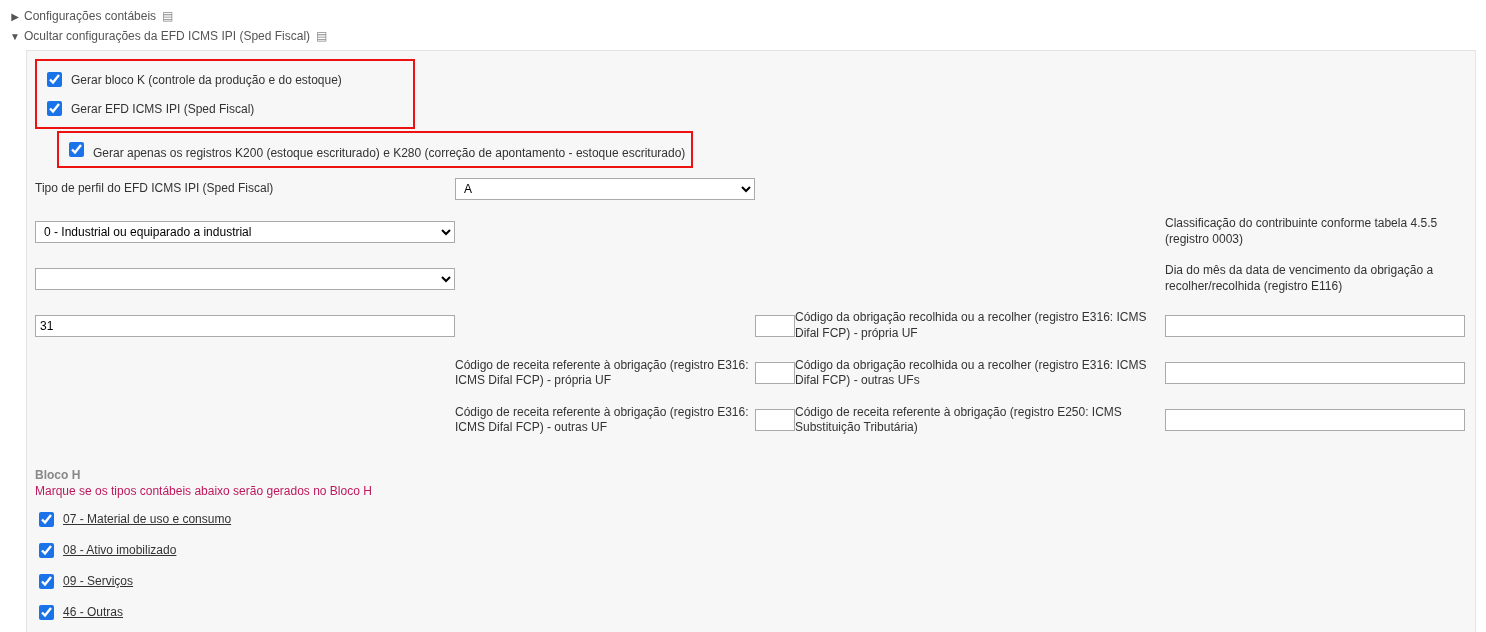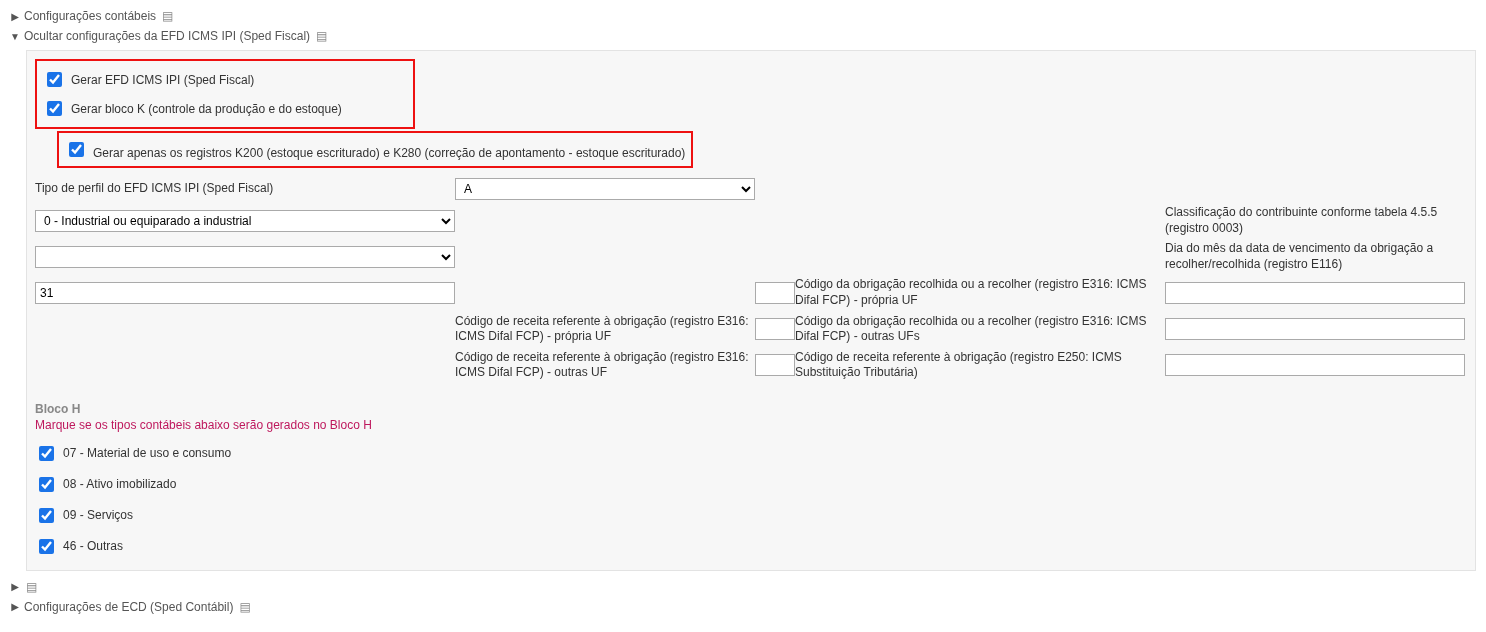--- a/index.html
+++ b/index.html
@@ -52,21 +52,21 @@
   }
   input[type=checkbox] {
     width: 15px;
     height: 15px;
     accent-color: #1a73e8;
     cursor: pointer;
   }
   .form-grid {
     display: grid;
     grid-template-columns: 420px 300px 40px 370px 300px;
-    row-gap: 5px;
+    row-gap: 16px;
     align-items: center;
     margin-top: 8px;
   }
   .form-grid .lbl {
     color: #333;
     padding-right: 6px;
     line-height: 1.3;
   }
   .form-grid .gap { }
   select, input[type=text], input[type=number] {
@@ -81,21 +81,21 @@
   .subhead {
     color: #888;
     margin-top: 16px;
     margin-bottom: 2px;
     font-weight: bold;
   }
   .subnote {
     color: #be185d;
     margin-bottom: 6px;
   }
-  .bh-list .chk-row { padding: 5px 0; }
+  .bh-list .chk-row { padding: 5px 0; text-decoration: underline; }
 </style>
 </head>
 <body>
 
 <div class="section-header">
   <span class="tri">▶</span>
   <span>Configurações contábeis</span>
   <span class="doc-icon">▤</span>
 </div>
 
@@ -104,25 +104,25 @@
   <span>Ocultar configurações da EFD ICMS IPI (Sped Fiscal)</span>
   <span class="doc-icon">▤</span>
 </div>
 
 <div class="panel">
 
   
   <div class="hl-red" style="display:block; width:fit-content; min-width:380px;">
     <div class="chk-row">
       <input type="checkbox" checked="" style="">
+      <span>Gerar bloco K (controle da produção e do estoque)</span>
+    </div>
+    <div class="chk-row">
+      <input type="checkbox" checked="" style="">
       <span>Gerar EFD ICMS IPI (Sped Fiscal)</span>
-    </div>
-    <div class="chk-row">
-      <input type="checkbox" checked="" style="">
-      <span>Gerar bloco K (controle da produção e do estoque)</span>
     </div>
   </div>
 
   
   <div class="hl-red" style="display:inline-block; margin-left:22px; margin-top:0;">
     <div class="chk-row" style="padding:2px 0;align-items:flex-end;">
       <input type="checkbox" checked="" style="">
       <span>Gerar apenas os registros K200 (estoque escriturado) e K280 (correção de apontamento - estoque escriturado)</span>
     </div>
   </div>

